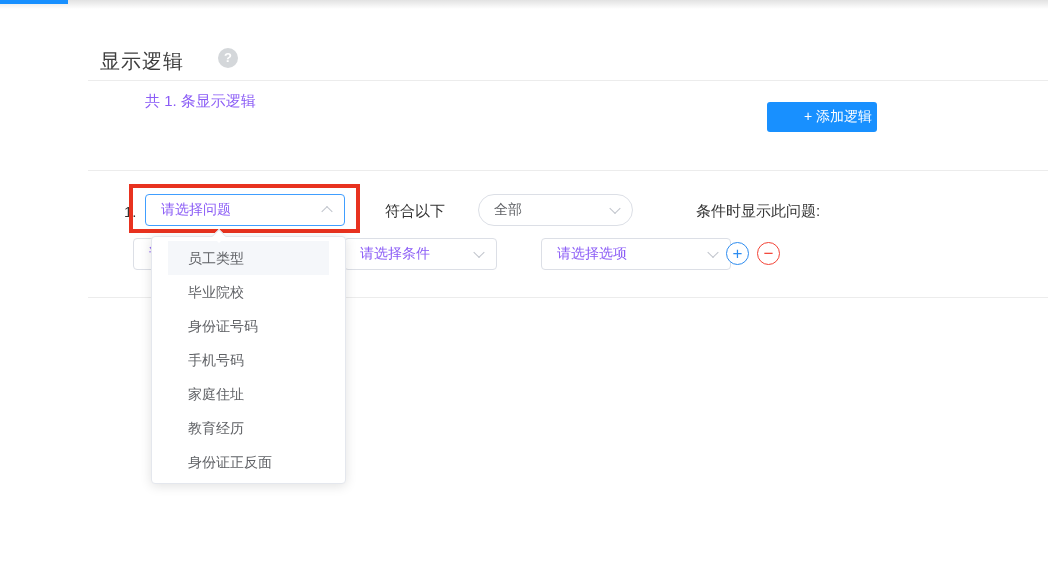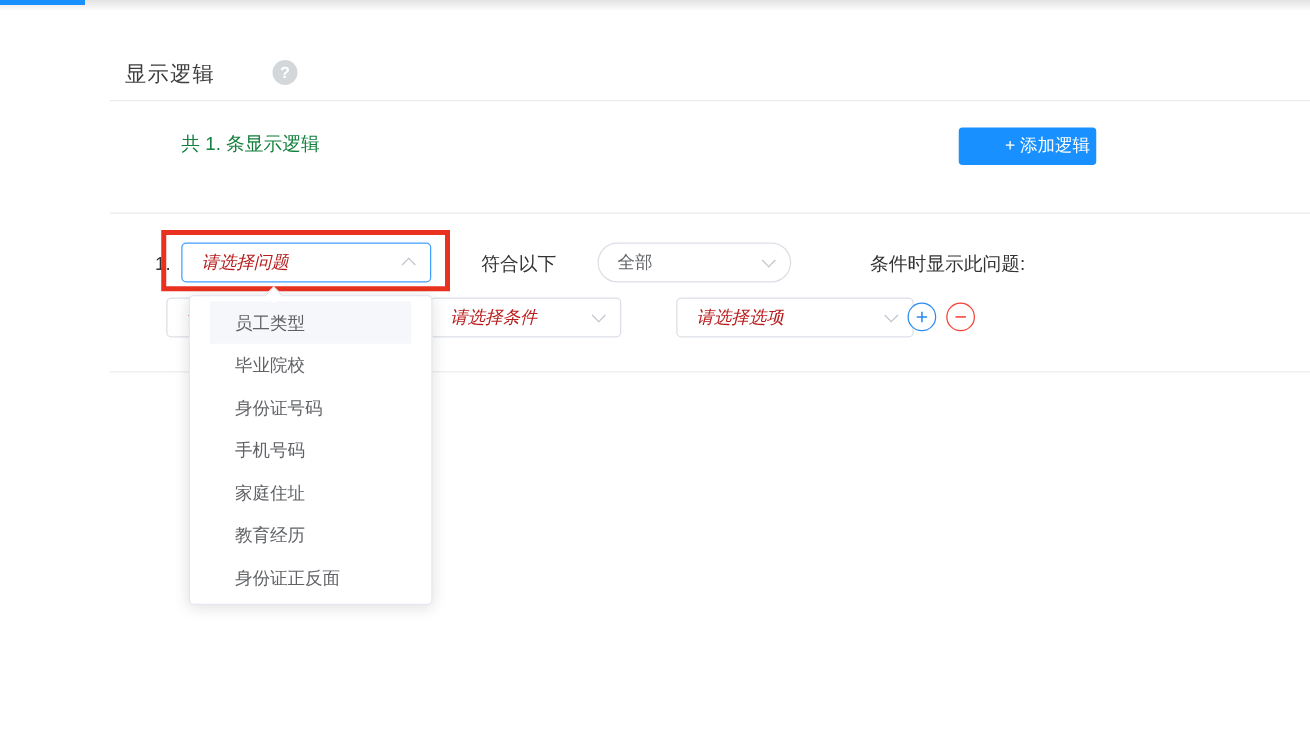--- a/index.html
+++ b/index.html
@@ -19,38 +19,38 @@
   .top-shadow {
     position: absolute; left: 0; top: 0; width: 1048px; height: 9px;
     background: linear-gradient(#e2e2e2, rgba(255,255,255,0));
   }
   .top-accent {
     position: absolute; left: 0; top: 0; width: 68px; height: 4px;
   }
   
   .page-title {
     position: absolute; left: 100px; top: 48px;
-    font-size: 17px; color: #3d3d3d; letter-spacing: 1px;
+    font-size: 20px; color: #3d3d3d; letter-spacing: 1px;
   }
   .help-circle {
     position: absolute; left: 218px; top: 48px;
     width: 20px; height: 20px; border-radius: 50%;
     background: #d4d7da; color: #fff;
     font-size: 13px; font-weight: bold;
     text-align: center; line-height: 20px;
     cursor: pointer;
   }
   .divider { position: absolute; left: 88px; width: 960px; height: 1px; background: #ececec; }
   .divider.d1 { top: 80px; }
   .divider.d2 { top: 170px; }
   .divider.d3 { top: 297px; z-index: 1; }
 
   .summary-text {
-    position: absolute; left: 145px; top: 106px;
-    font-size: 15px; font-weight: 500; color: #15803d;
+    position: absolute; left: 145px; top: 92px;
+    font-size: 15px; font-weight: 500; color: #8b5cf6;
   }
   .add-btn {
     position: absolute; left: 767px; top: 102px;
     width: 110px; height: 30px;
     border: none; border-radius: 3px;
     color: #fff; font-size: 14px;
     font-family: inherit;
     cursor: pointer;
     padding-left: 32px;
   }
@@ -58,21 +58,21 @@
   
   .sel {
     position: absolute; height: 32px;
     background: #fff;
     border: 1px solid #dcdfe6; border-radius: 4px;
     display: flex; align-items: center;
     padding: 0 28px 0 15px;
     font-size: 14px;
     cursor: pointer;
   }
-  .sel .ph { color: #b91c1c; white-space: nowrap; overflow: hidden; font-style: italic; }
+  .sel .ph { color: #8b5cf6; white-space: nowrap; overflow: hidden; }
   .sel .val { color: #606266; white-space: nowrap; }
   .chev {
     position: absolute; right: 13px; top: 50%;
     width: 8px; height: 8px;
   }
   .chev::before {
     content: ""; position: absolute; left: 0; top: 0;
     width: 7px; height: 7px;
     border-right: 1.5px solid #c0c4cc;
     border-bottom: 1.5px solid #c0c4cc;

